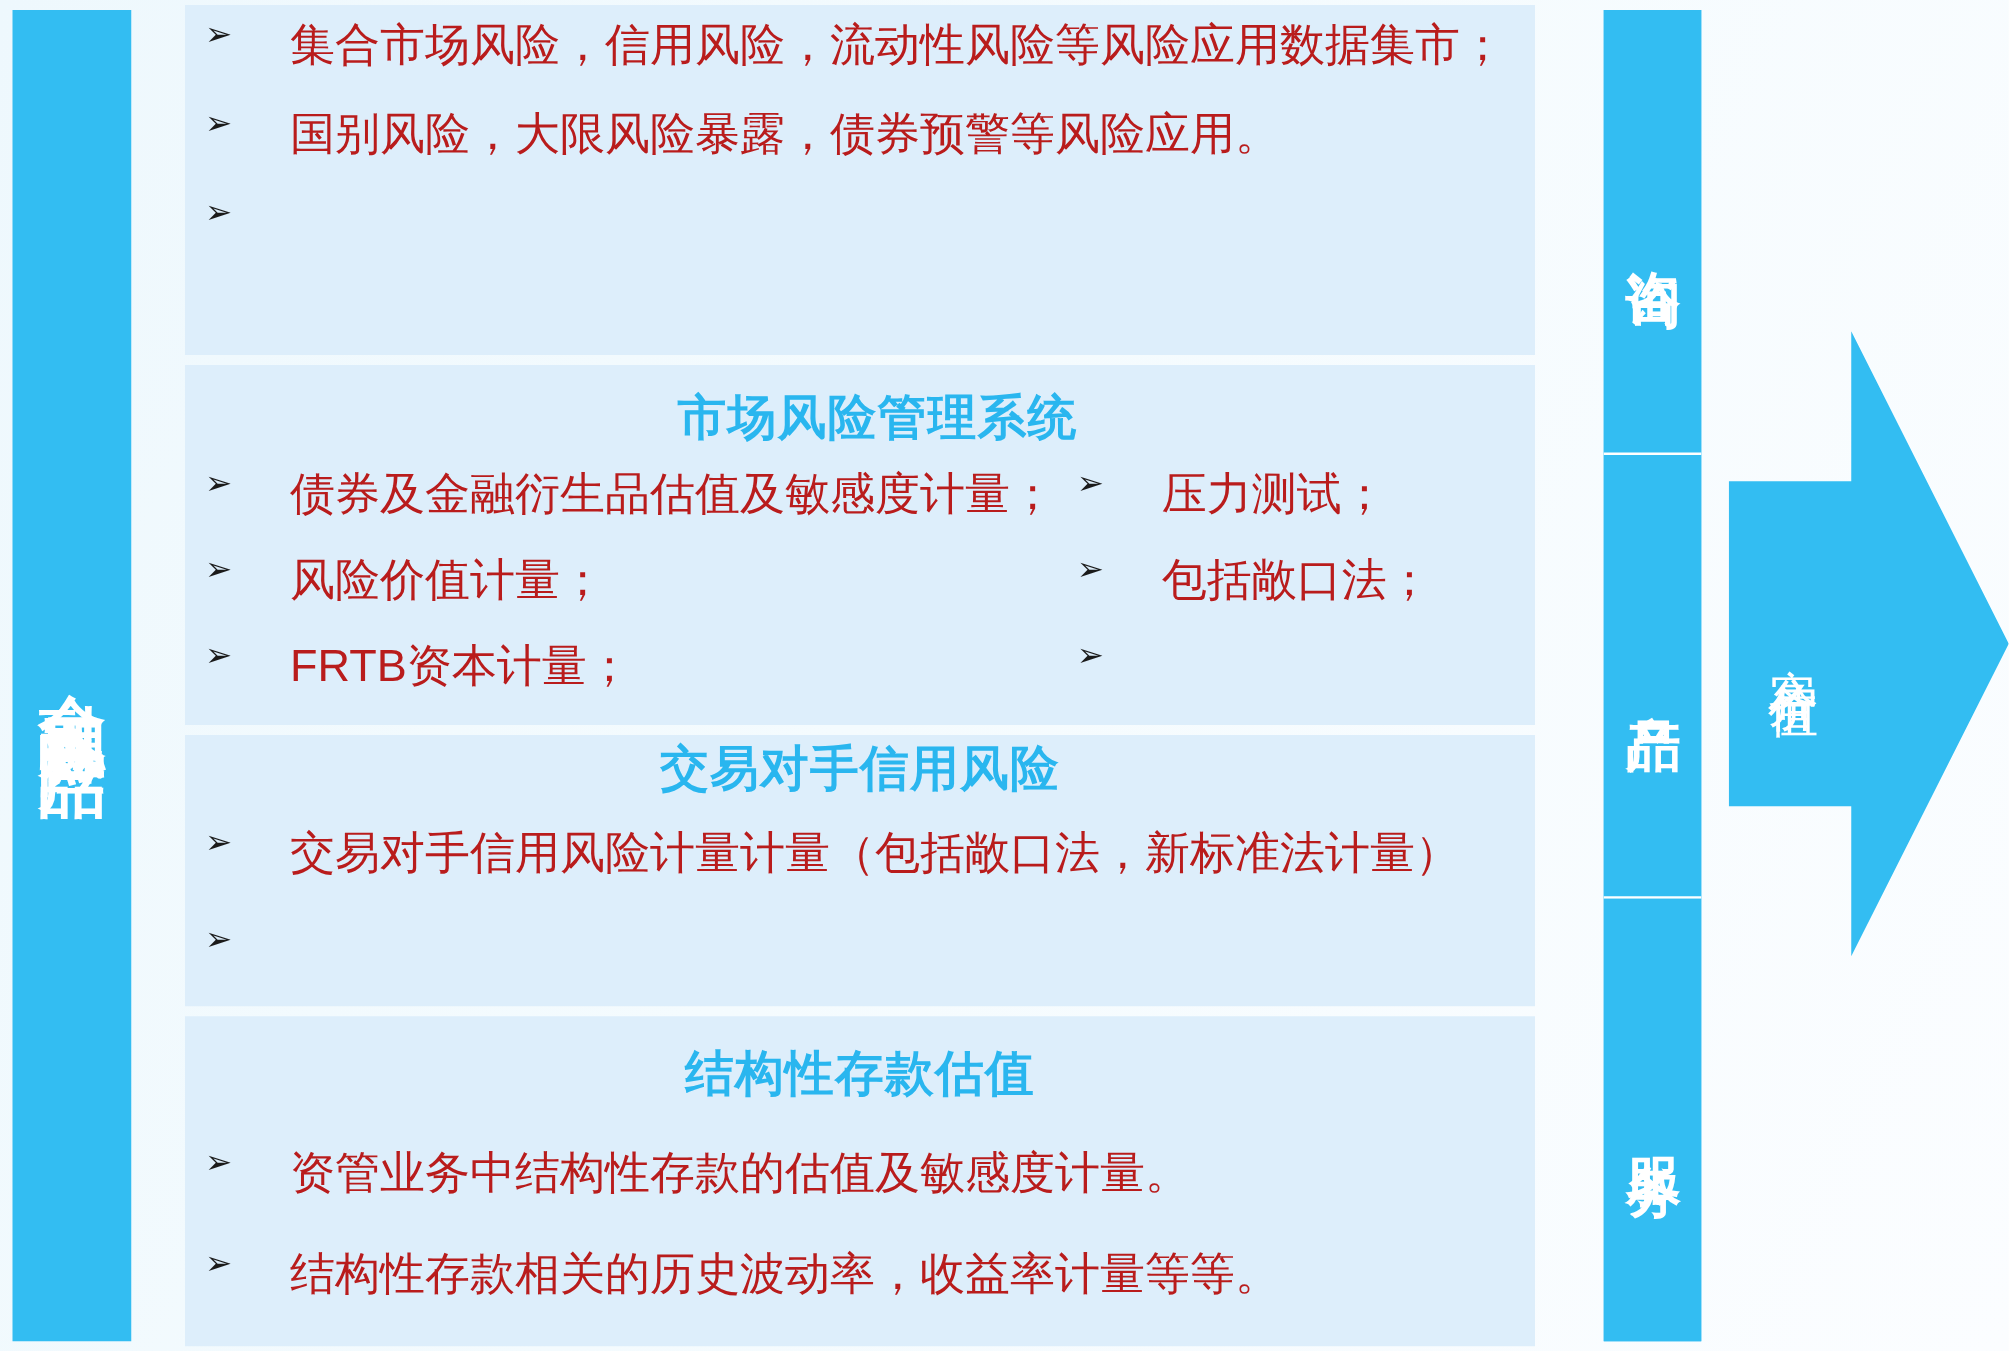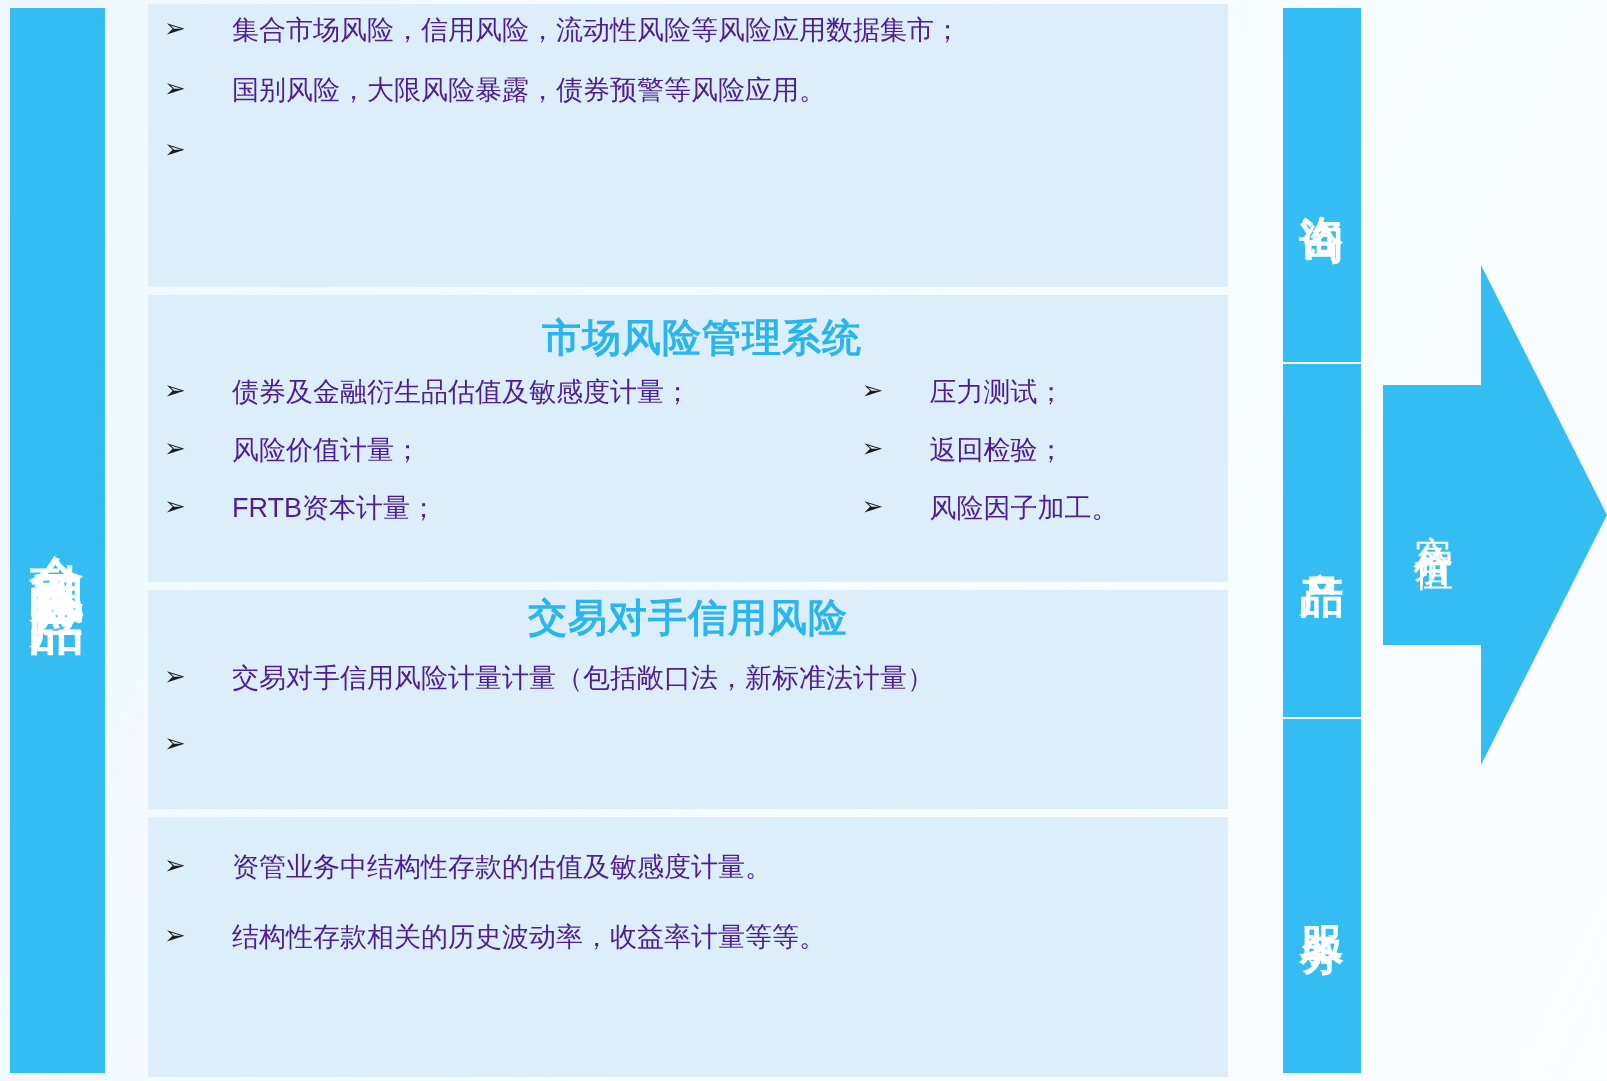--- a/index.html
+++ b/index.html
@@ -108,22 +108,22 @@
     width: 26px;
     flex: 0 0 26px;
     color: #1a1a1a;
     font-size: 26px;
     line-height: 1.15;
     text-align: center;
     margin-right: 44px;
     font-family: "DejaVu Sans", sans-serif;
   }
   .bullet-text {
-    color: #4c1d95;
-    font-size: 27px;
+    color: #b91c1c;
+    font-size: 36px;
     line-height: 1.2;
     white-space: nowrap;
   }
 
   
   #right-col {
     position: absolute;
     left: 1283px;
     top: 8px;
     width: 78px;
@@ -228,31 +228,30 @@
           <span class="bullet-text">压力测试；</span>
         </div>
       </div>
       <div class="bullet-row">
         <div class="bullet-col col-a">
           <span class="bullet-arrow">➢</span>
           <span class="bullet-text">风险价值计量；</span>
         </div>
         <div class="bullet-col col-b">
           <span class="bullet-arrow">➢</span>
-          <span class="bullet-text">返回检验；</span>
+          <span class="bullet-text">包括敞口法；</span>
         </div>
       </div>
       <div class="bullet-row">
         <div class="bullet-col col-a">
           <span class="bullet-arrow">➢</span>
           <span class="bullet-text">FRTB资本计量；</span>
         </div>
         <div class="bullet-col col-b">
           <span class="bullet-arrow">➢</span>
-          <span class="bullet-text">风险因子加工。</span>
         </div>
       </div>
     </div>
   </div>
 
   <div class="section s3">
     <div class="sec-title">交易对手信用风险</div>
     <div class="bullets">
       <div class="bullet-row">
         <div class="bullet-col col-a">
@@ -262,20 +261,21 @@
       </div>
       <div class="bullet-row">
         <div class="bullet-col col-a">
           <span class="bullet-arrow">➢</span>
         </div>
       </div>
     </div>
   </div>
 
   <div class="section s4">
+    <div class="sec-title">结构性存款估值</div>
     <div class="bullets">
       <div class="bullet-row">
         <div class="bullet-col col-a">
           <span class="bullet-arrow">➢</span>
           <span class="bullet-text">资管业务中结构性存款的估值及敏感度计量。</span>
         </div>
       </div>
       <div class="bullet-row">
         <div class="bullet-col col-a">
           <span class="bullet-arrow">➢</span>

